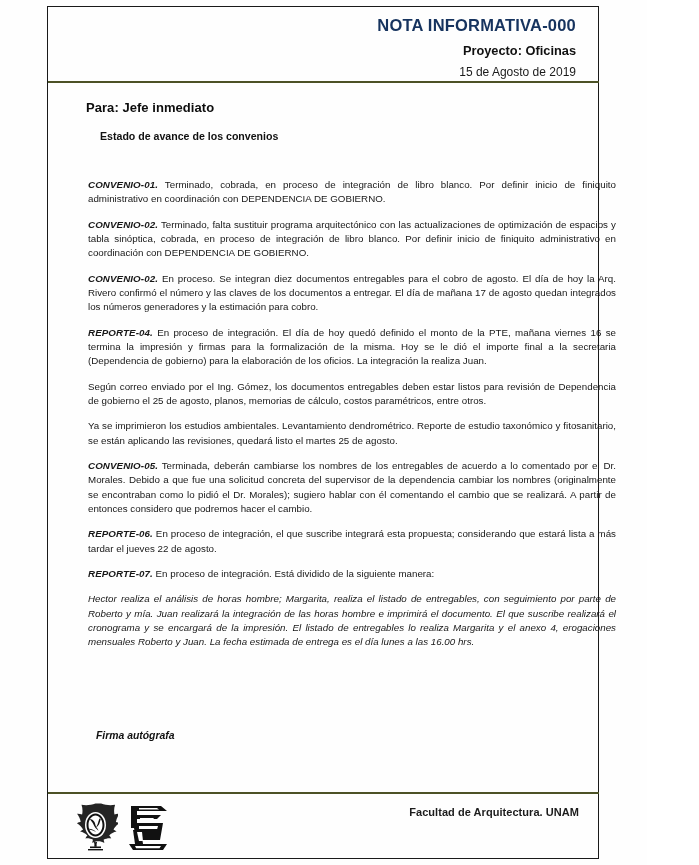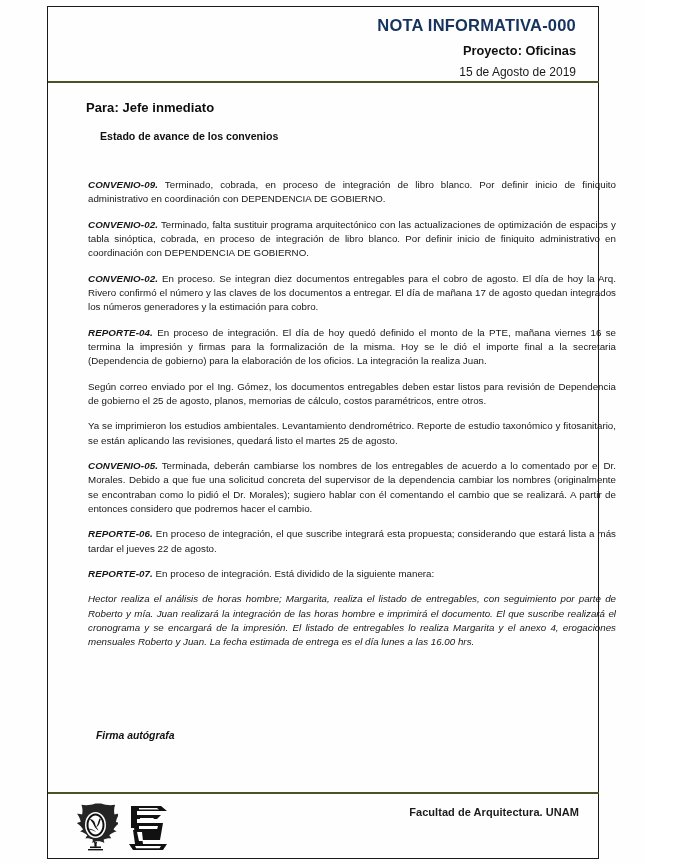--- a/index.html
+++ b/index.html
@@ -190,21 +190,21 @@
   </div>
 
   <div class="rule-olive rule-top"></div>
 
   <div class="addressing">
     <p class="addr-line">Para: Jefe inmediato</p>
     <p class="section-heading">Estado de avance de los convenios</p>
   </div>
 
   <div class="body-copy" id="body-copy">
-      <p class="para"><span class="tag">CONVENIO-09.</span><span> Terminado, cobrada, en proceso de integración de libro blanco. Por definir inicio de finiquito administrativo en coordinación con DEPENDENCIA DE GOBIERNO.</span></p>
+      <p class="para"><span class="tag">CONVENIO-01.</span><span> Terminado, cobrada, en proceso de integración de libro blanco. Por definir inicio de finiquito administrativo en coordinación con DEPENDENCIA DE GOBIERNO.</span></p>
       <p class="para"><span class="tag">CONVENIO-02.</span><span> Terminado, falta sustituir programa arquitectónico con las actualizaciones de optimización de espacios y tabla sinóptica, cobrada, en proceso de integración de libro blanco. Por definir inicio de finiquito administrativo en coordinación con DEPENDENCIA DE GOBIERNO.</span></p>
       <p class="para"><span class="tag">CONVENIO-02.</span><span> En proceso. Se integran diez documentos entregables para el cobro de agosto. El día de hoy la Arq. Rivero confirmó el número y las claves de los documentos a entregar. El día de mañana 17 de agosto quedan integrados los números generadores y la estimación para cobro.</span></p>
       <p class="para"><span class="tag">REPORTE-04.</span><span> En proceso de integración. El día de hoy quedó definido el monto de la PTE, mañana viernes 16 se termina la impresión y firmas para la formalización de la misma. Hoy se le dió el importe final a la secretaria (Dependencia de gobierno) para la elaboración de los oficios. La integración la realiza Juan.</span></p>
       <p class="para"><span>Según correo enviado por el Ing. Gómez, los documentos entregables deben estar listos para revisión de Dependencia de gobierno el 25 de agosto, planos, memorias de cálculo, costos paramétricos, entre otros.</span></p>
       <p class="para"><span>Ya se imprimieron los estudios ambientales. Levantamiento dendrométrico. Reporte de estudio taxonómico y fitosanitario, se están aplicando las revisiones, quedará listo el martes 25 de agosto.</span></p>
       <p class="para"><span class="tag">CONVENIO-05.</span><span> Terminada, deberán cambiarse los nombres de los entregables de acuerdo a lo comentado por el Dr. Morales. Debido a que fue una solicitud concreta del supervisor de la dependencia cambiar los nombres (originalmente se encontraban como lo pidió el Dr. Morales); sugiero hablar con él comentando el cambio que se realizará. A partir de entonces considero que podremos hacer el cambio.</span></p>
       <p class="para"><span class="tag">REPORTE-06.</span><span> En proceso de integración, el que suscribe integrará esta propuesta; considerando que estará lista a más tardar el jueves 22 de agosto.</span></p>
       <p class="para"><span class="tag">REPORTE-07.</span><span> En proceso de integración. Está dividido de la siguiente manera:</span></p>
       <p class="para"><span>Hector realiza el análisis de horas hombre; Margarita, realiza el listado de entregables, con seguimiento por parte de Roberto y mía. Juan realizará la integración de las horas hombre e imprimirá el documento. El que suscribe realizará el cronograma y se encargará de la impresión. El listado de entregables lo realiza Margarita y el anexo 4, erogaciones mensuales Roberto y Juan. La fecha estimada de entrega es el día lunes a las 16.00 hrs.</span></p>
     </div>

